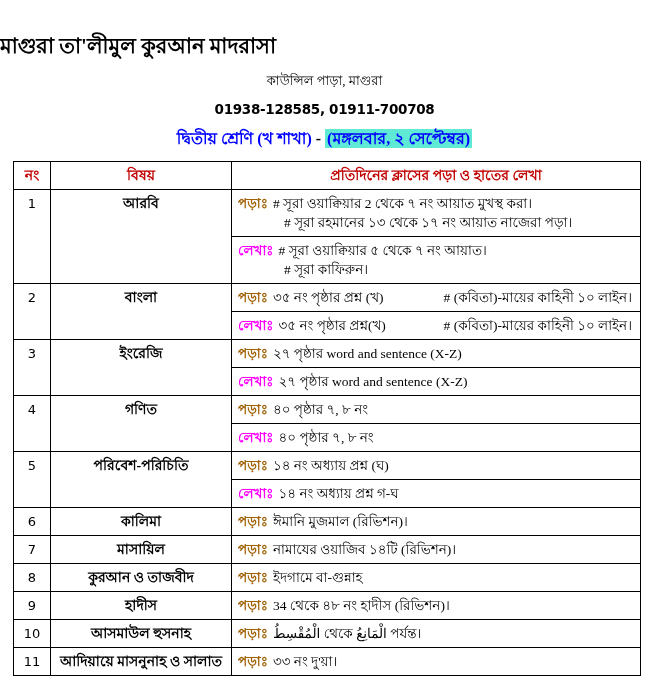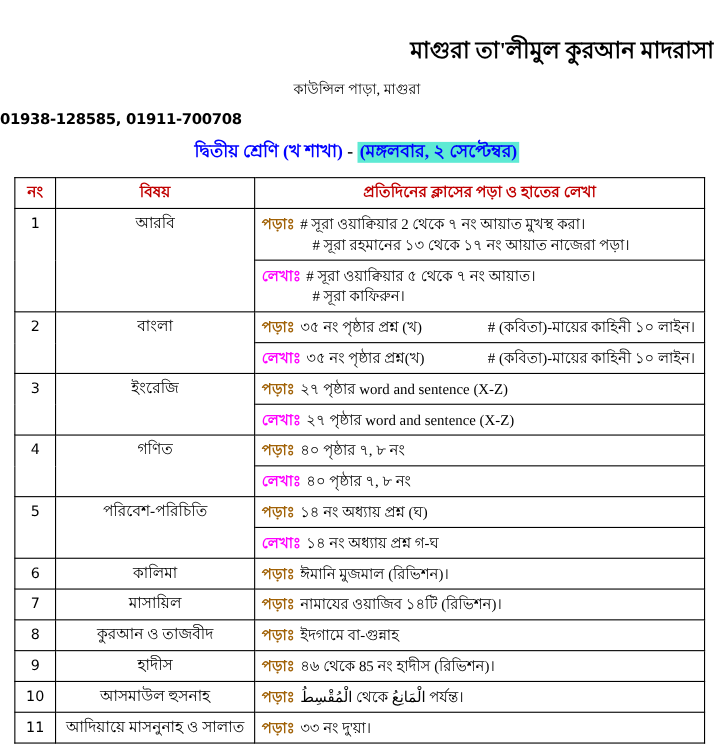--- a/index.html
+++ b/index.html
@@ -8,33 +8,34 @@
     background: #ffffff;
     width: 649px;
     height: 682px;
     overflow: hidden;
     font-family: "Liberation Serif", "DejaVu Serif", serif;
     color: #000000;
   }
   .page { padding-top: 33px; }
 
   .title {
-    text-align: right;
+    text-align: left;
     font-weight: bold;
     font-size: 21px;
     line-height: 26px;
   }
   .address {
     text-align: center;
     font-weight: normal;
     font-size: 13px;
     margin-top: 13px;
     line-height: 17px;
   }
   .phones {
+    text-align: center;
     font-weight: bold;
     font-size: 13.5px;
     margin-top: 12px;
     line-height: 17px;
     font-family: "DejaVu Sans", "Liberation Sans", sans-serif;
     letter-spacing: -0.3px;
   }
   .classline {
     text-align: center;
     font-weight: bold;
@@ -70,21 +71,21 @@
     text-align: center;
     vertical-align: top;
     padding-top: 5px;
     font-size: 13px;
     line-height: 17px;
     font-family: "DejaVu Sans", "Liberation Sans", sans-serif;
   }
   td.cell-subject {
     text-align: center;
     vertical-align: top;
-    font-weight: normal;
+    font-weight: bold;
     font-size: 14px;
     padding-top: 4px;
     line-height: 19px;
   }
   td.cell-content {
     vertical-align: top;
     padding: 4px 8px 4px 6px;
     font-size: 13.5px;
   }
   .line { display: flex; line-height: 19px; align-items: baseline; }
@@ -247,21 +248,21 @@
               <span class="main">ইদগামে বা-গুন্নাহ</span>
             </div>
           </td>
         </tr>
         <tr>
           <td class="cell-no" rowspan="1">9</td>
           <td class="cell-subject" rowspan="1">হাদীস</td>
           <td class="cell-content sec-read">
             <div class="line">
               <span class="label">পড়াঃ</span>
-              <span class="main">৪৬ থেকে 85 নং হাদীস (রিভিশন)।</span>
+              <span class="main">34 থেকে ৪৮ নং হাদীস (রিভিশন)।</span>
             </div>
           </td>
         </tr>
         <tr>
           <td class="cell-no" rowspan="1">10</td>
           <td class="cell-subject" rowspan="1">আসমাউল হুসনাহ</td>
           <td class="cell-content sec-read">
             <div class="line">
               <span class="label">পড়াঃ</span>
               <span class="main">الْمُقْسِطُ থেকে الْمَانِعُ পর্যন্ত।</span>

